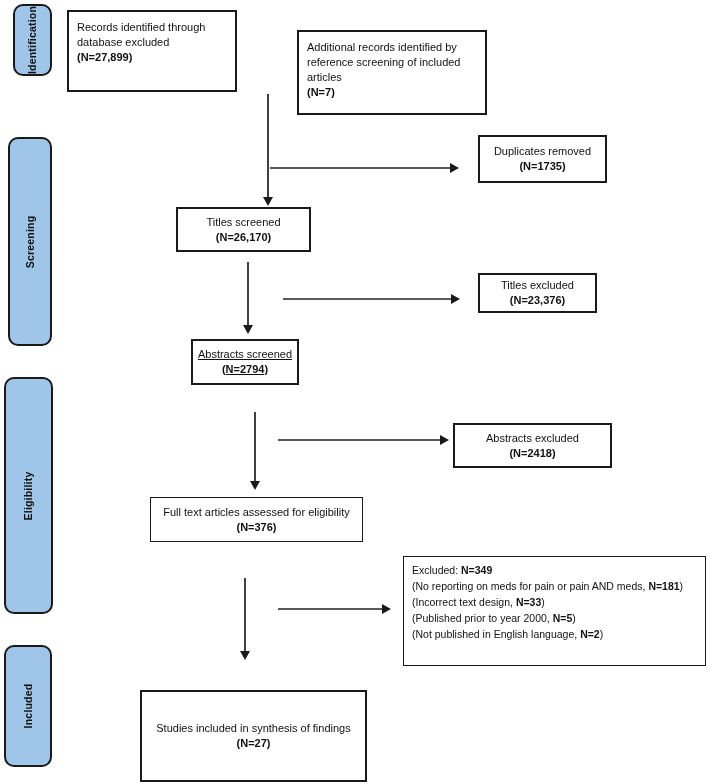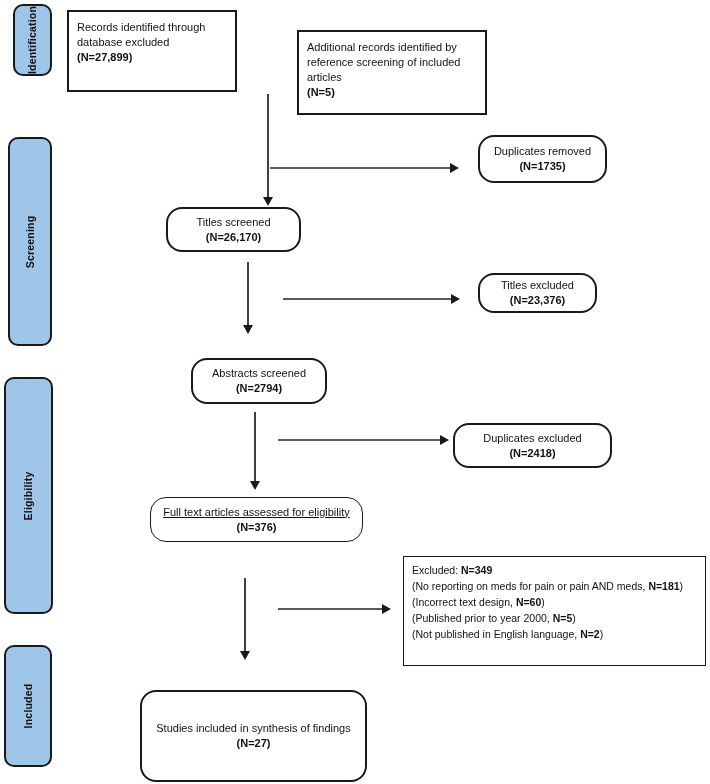--- a/index.html
+++ b/index.html
@@ -26,26 +26,26 @@
   
   .node{
     position:absolute;
     background:#fff;
     border:2px solid #1a1a1a;
     box-sizing:border-box;
     font-size:11px;
     color:#111;
     display:flex;flex-direction:column;
   }
-  .node.centered{align-items:center;justify-content:center;text-align:center;border-radius:16px;}
+  .node.centered{align-items:center;justify-content:center;text-align:center;}
   .node.leftal{align-items:flex-start;justify-content:flex-start;text-align:left;padding:8px 8px;}
   .node .lbl{line-height:15px;}
   .node .cnt{font-weight:bold;line-height:15px;}
   .node.thin{border-width:1.5px;}
-  .nowrap{white-space:nowrap;text-decoration:underline;}
+  .nowrap{white-space:nowrap;}
 
   
   .reasons{
     position:absolute;
     background:#fff;
     border:1.5px solid #1a1a1a;
     box-sizing:border-box;
     font-size:10.5px;
     color:#111;
     padding:5px 4px 4px 8px;
@@ -80,58 +80,58 @@
   <div class="stage" style="left: 4px; top: 645px; width: 44px; height: 118px; background: rgb(159, 197, 232);">
     <span class="vtext">Included</span>
   </div>
 
   <div class="node leftal" style="left:67px;top:10px;width:170px;height:82px;">
     <span class="lbl">Records identified through database excluded</span>
     <span class="cnt">(N=27,899)</span>
   </div>
   <div class="node leftal" style="left:297px;top:10px;width:190px;height:85px;margin-top:20px;">
     <span class="lbl">Additional records identified by reference screening of included articles</span>
-    <span class="cnt">(N=5)</span>
+    <span class="cnt">(N=7)</span>
   </div>
 
   <div class="node centered" style="left:478px;top:135px;width:129px;height:48px;">
     <span class="lbl">Duplicates removed</span>
     <span class="cnt">(N=1735)</span>
   </div>
-  <div class="node centered" style="left:166px;top:207px;width:135px;height:45px;">
+  <div class="node centered" style="left:176px;top:207px;width:135px;height:45px;">
     <span class="lbl">Titles screened</span>
     <span class="cnt">(N=26,170)</span>
   </div>
   <div class="node centered" style="left:478px;top:273px;width:119px;height:40px;">
     <span class="lbl">Titles excluded</span>
     <span class="cnt">(N=23,376)</span>
   </div>
-  <div class="node centered" style="left:191px;top:358px;width:136px;height:46px;">
+  <div class="node centered" style="left:191px;top:339px;width:108px;height:46px;text-decoration:underline;">
     <span class="lbl">Abstracts screened</span>
     <span class="cnt">(N=2794)</span>
   </div>
 
   <div class="node centered" style="left:453px;top:423px;width:159px;height:45px;">
-    <span class="lbl">Duplicates excluded</span>
+    <span class="lbl">Abstracts excluded</span>
     <span class="cnt">(N=2418)</span>
   </div>
   <div class="node centered thin" style="left:150px;top:497px;width:213px;height:45px;">
     <span class="lbl nowrap">Full text articles assessed for eligibility</span>
     <span class="cnt">(N=376)</span>
   </div>
 
   <div class="reasons" style="left:403px;top:556px;width:303px;height:110px;">
     <div class="xline">
       <span>Excluded: </span><span class="xb">N=349</span><span></span>
     </div>
     <div class="xline">
       <span>(No reporting on meds for pain or pain AND meds, </span><span class="xb">N=181</span><span>)</span>
     </div>
     <div class="xline">
-      <span>(Incorrect text design, </span><span class="xb">N=60</span><span>)</span>
+      <span>(Incorrect text design, </span><span class="xb">N=33</span><span>)</span>
     </div>
     <div class="xline">
       <span>(Published prior to year 2000, </span><span class="xb">N=5</span><span>)</span>
     </div>
     <div class="xline">
       <span>(Not published in English language, </span><span class="xb">N=2</span><span>)</span>
     </div>
   </div>
 
   <div class="node centered" style="left:140px;top:690px;width:227px;height:92px;text-align:center;">

